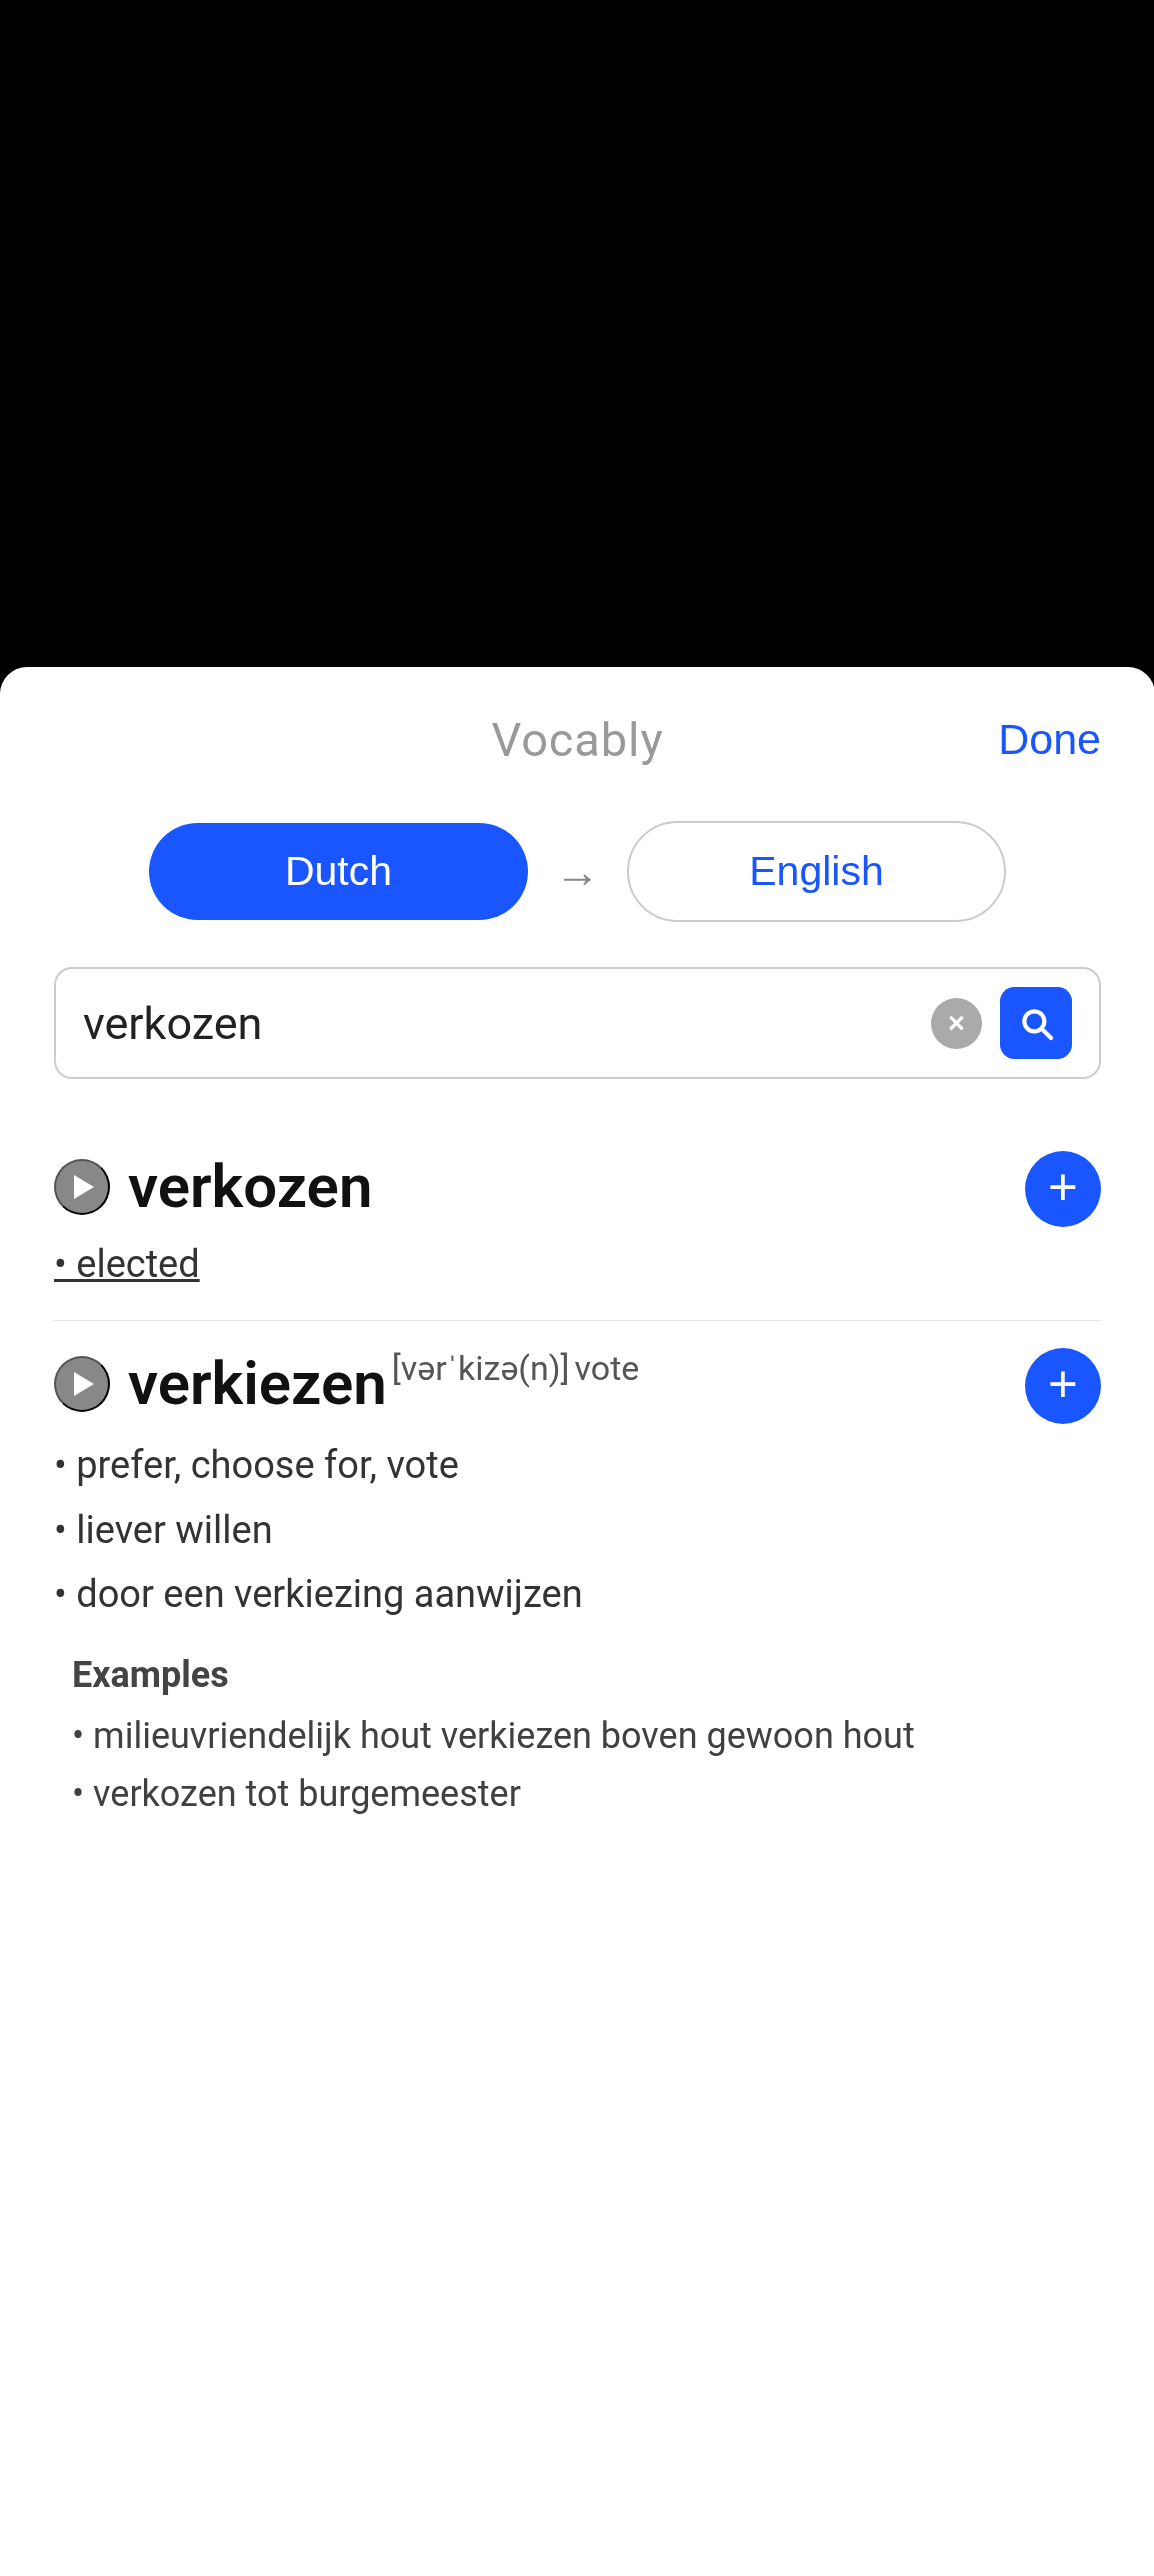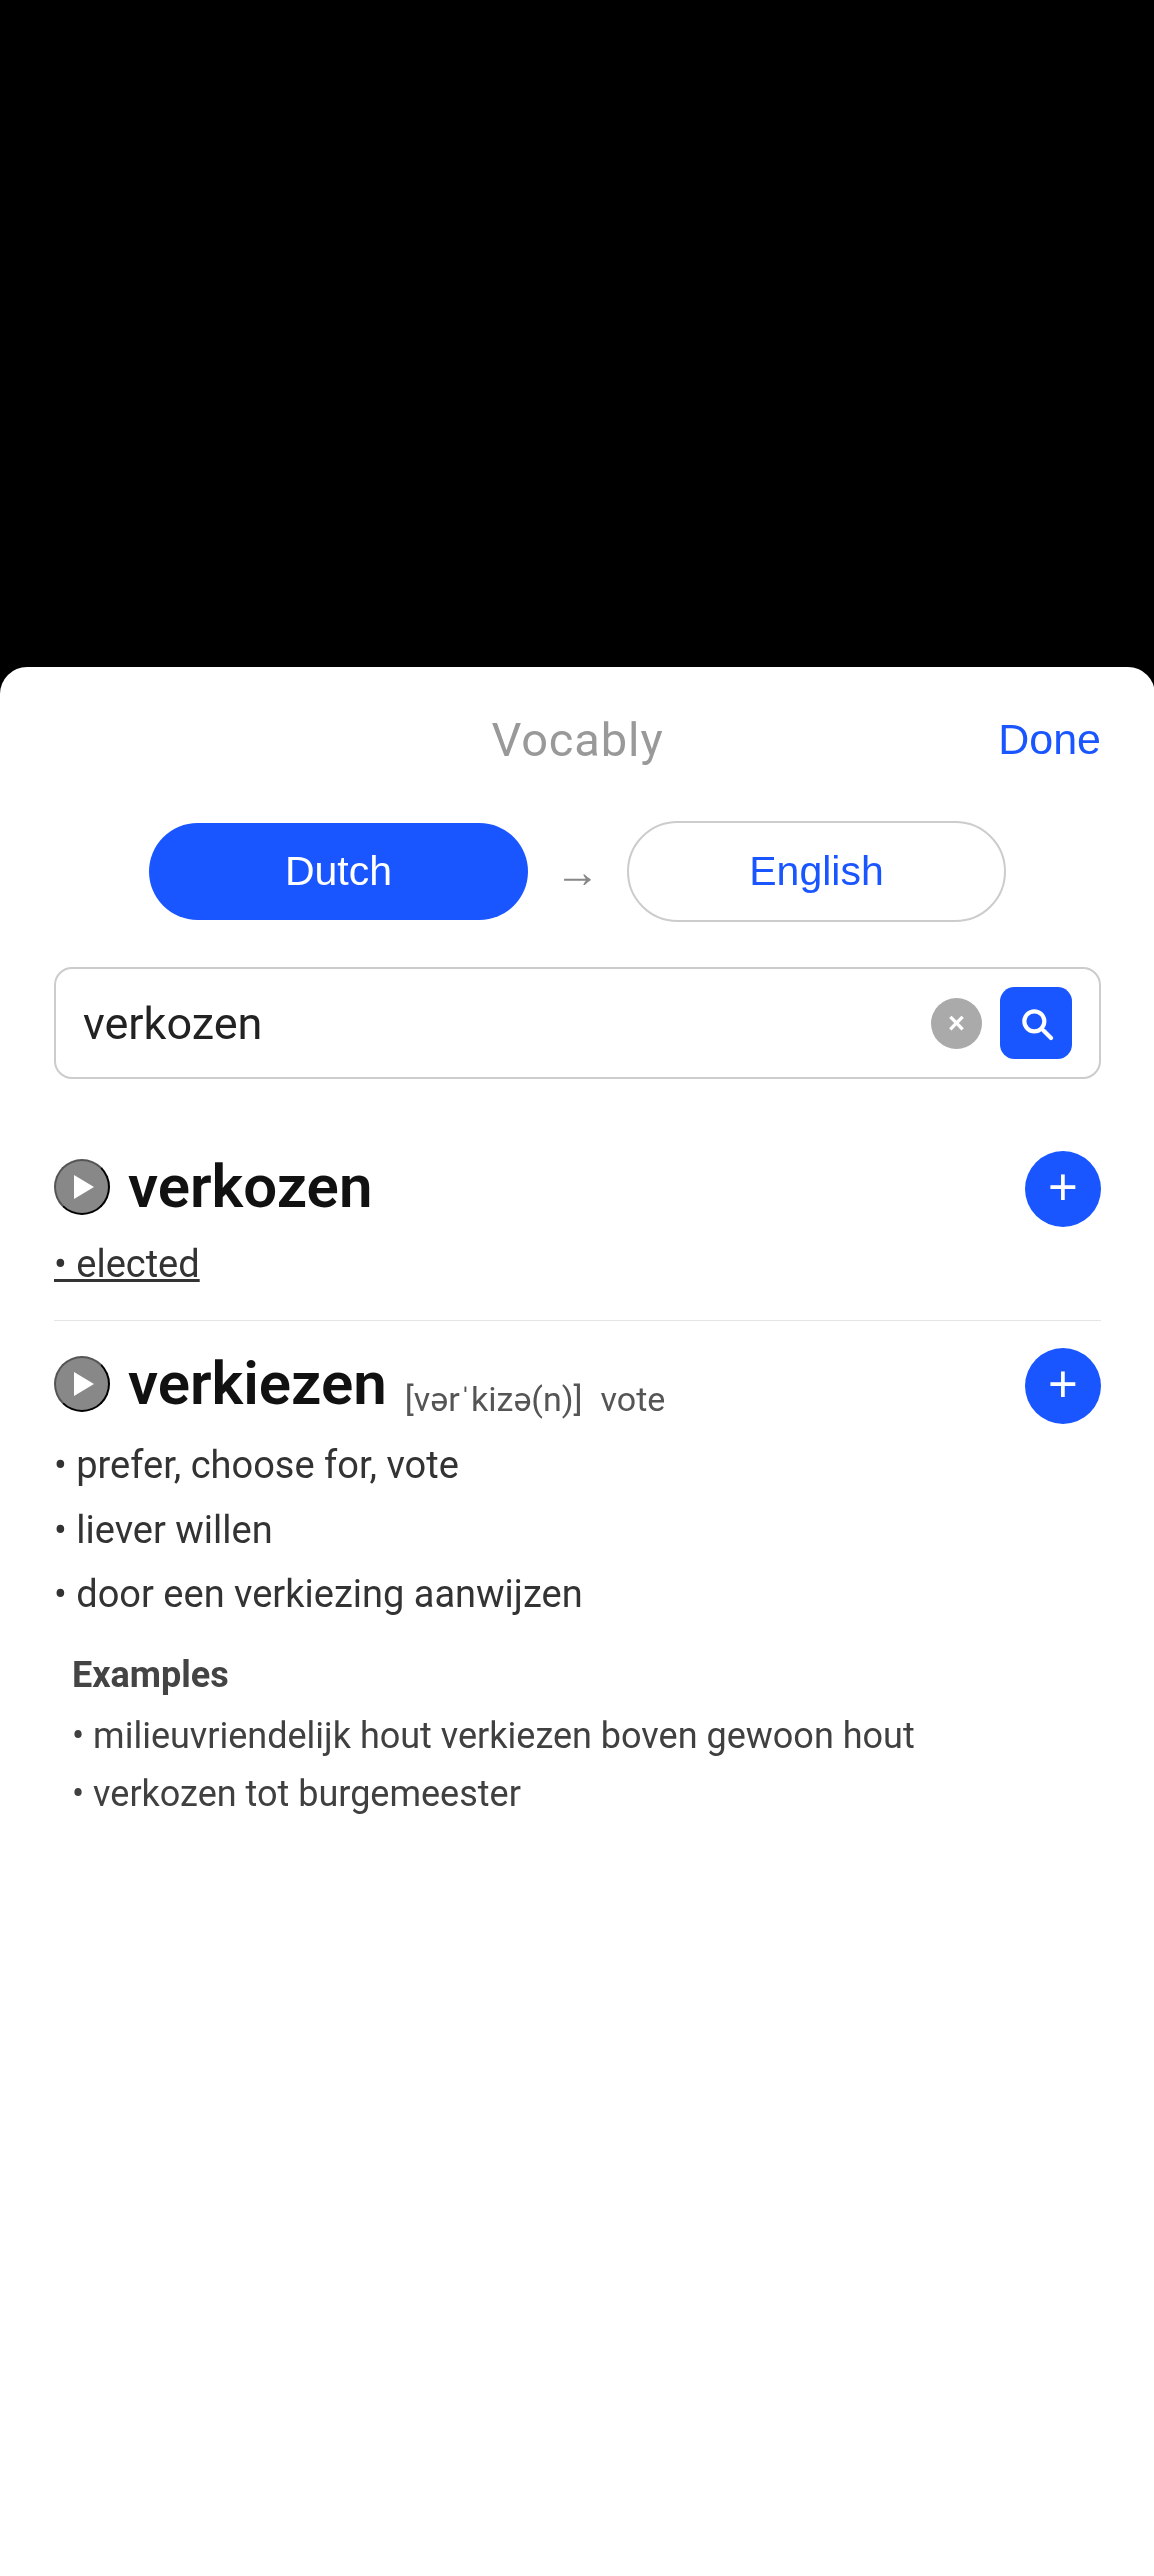--- a/index.html
+++ b/index.html
@@ -203,36 +203,35 @@
     }
 
     .result-word {
       font-size: 60px;
       font-weight: 600;
       color: #111;
     }
 
     .result-word-detail {
       display: flex;
-      align-items: flex-end;
-      gap: 18px;
+      align-items: flex-start;
+      gap: 5px;
       flex-wrap: wrap;
     }
 
     .result-word-large {
       font-size: 60px;
       font-weight: 600;
       color: #111;
     }
 
     .result-phonetic {
       font-size: 34px;
       color: #555;
       font-weight: 400;
-      margin-top: 28px;
     }
 
     .result-pos {
       font-size: 34px;
       color: #555;
       font-weight: 400;
     }
 
     .add-btn {
       background: #1a56ff;

